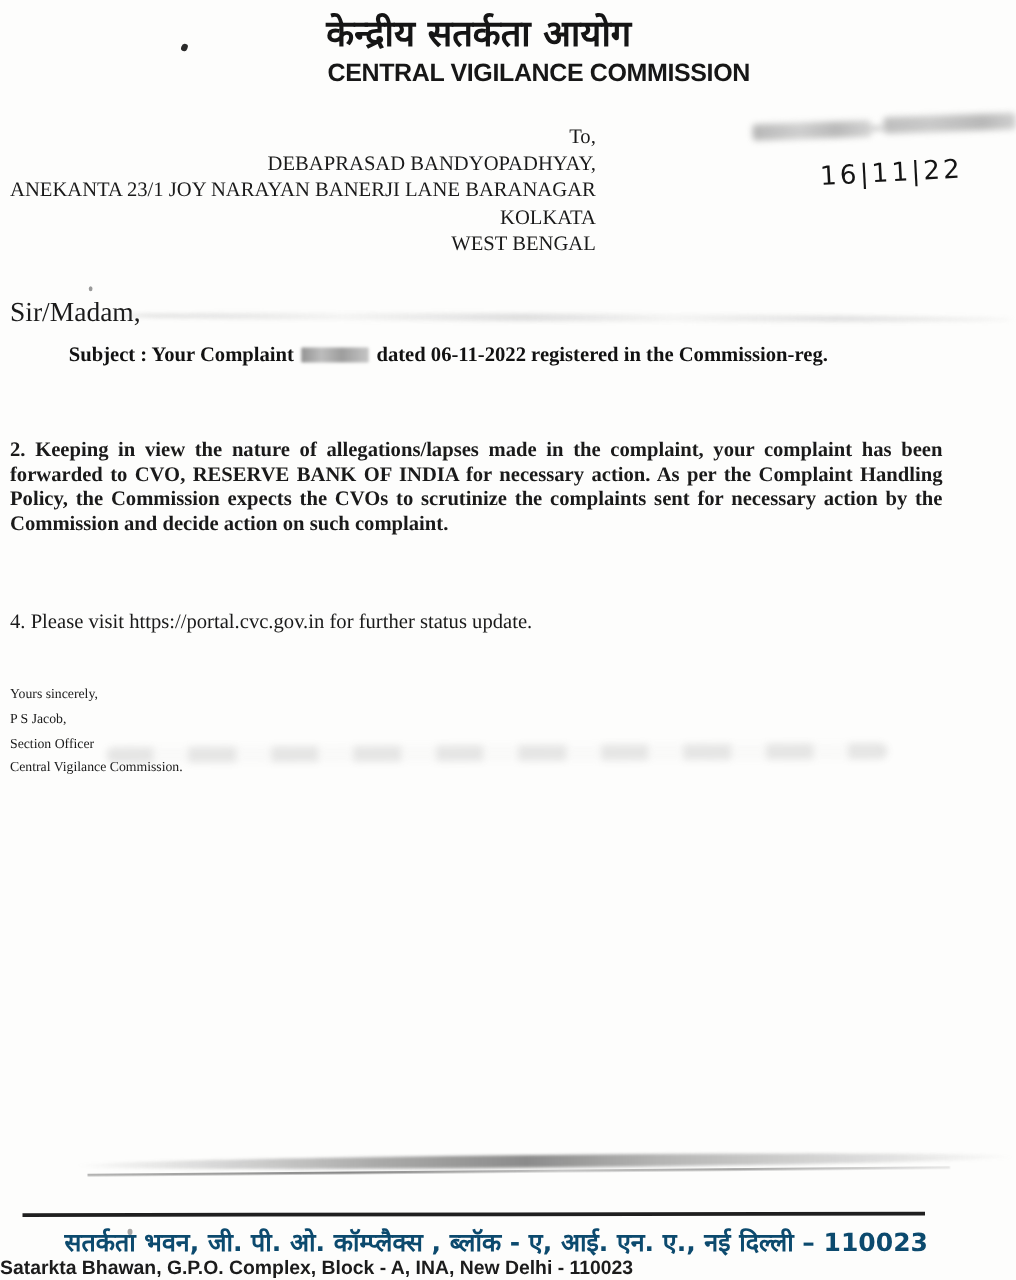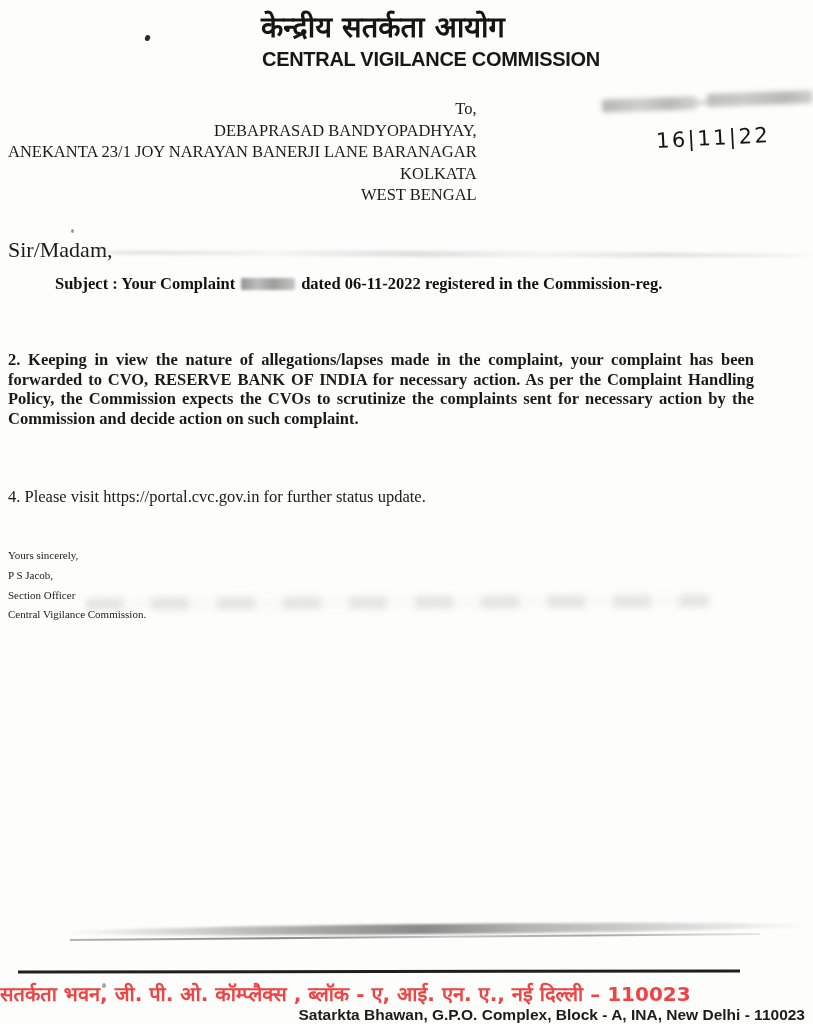--- a/index.html
+++ b/index.html
@@ -69,26 +69,26 @@
   .p3 { top:449px; width:760px; }
   .p4 { top:487px; width:760px; }
 
   .signature { position:absolute; top:546px; left:8px;
     font-size:11px; line-height:19.8px; color:#1a1a1a; }
 
   
   .footer-rule { position:absolute; top:970px; left:18px; width:722px; height:2.5px;
     background:#1f1f1f; transform:rotate(-0.08deg); }
   .footer-hindi {
-    position:absolute; top:980px; left:0; width:794px; text-align:left;
+    position:absolute; top:980px; left:0; width:794px; text-align:center;
     font-family:"DejaVu Sans", sans-serif;
-    font-size:20px; font-weight:700; color:#ef4444;
+    font-size:20px; font-weight:700; color:#0c4a6e;
   }
   .footer-english {
-    position:absolute; top:1006px; left:0; width:805px; text-align:right;
+    position:absolute; top:1006px; left:0; width:805px; text-align:left;
     font-family:"Liberation Sans", sans-serif;
     font-size:15.5px; font-weight:700; color:#1c1c1c;
   }
 
   
   .artifact { position:absolute; }
   .dot-topleft { top:35px; left:145px; width:5px; height:6px; background:#2a2a2a;
     border-radius:60% 40% 50% 50%; transform:rotate(20deg); }
   .mark-above-sir { top:229px; left:71px; width:3px; height:4px; background:#9a9a9a; border-radius:50%; }
   .smudge-sir { top:251px; left:95px; width:716px; height:6px;

